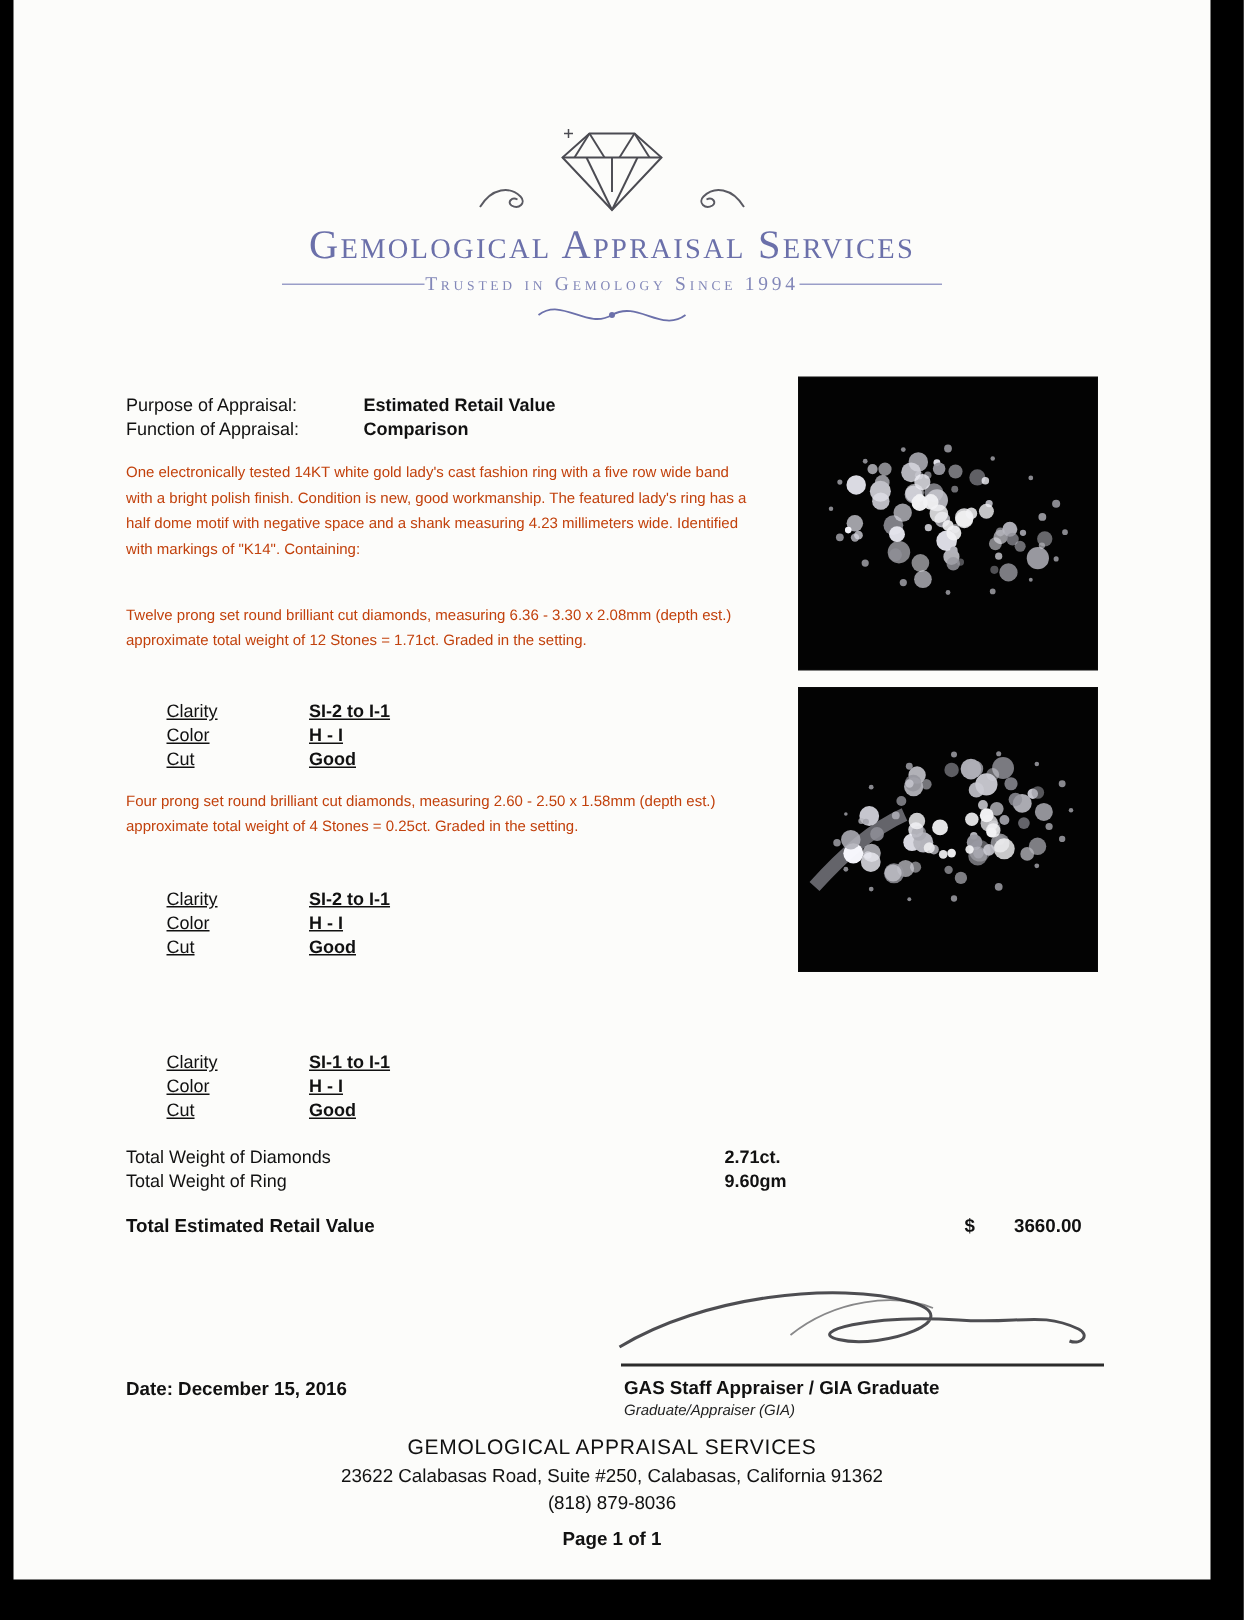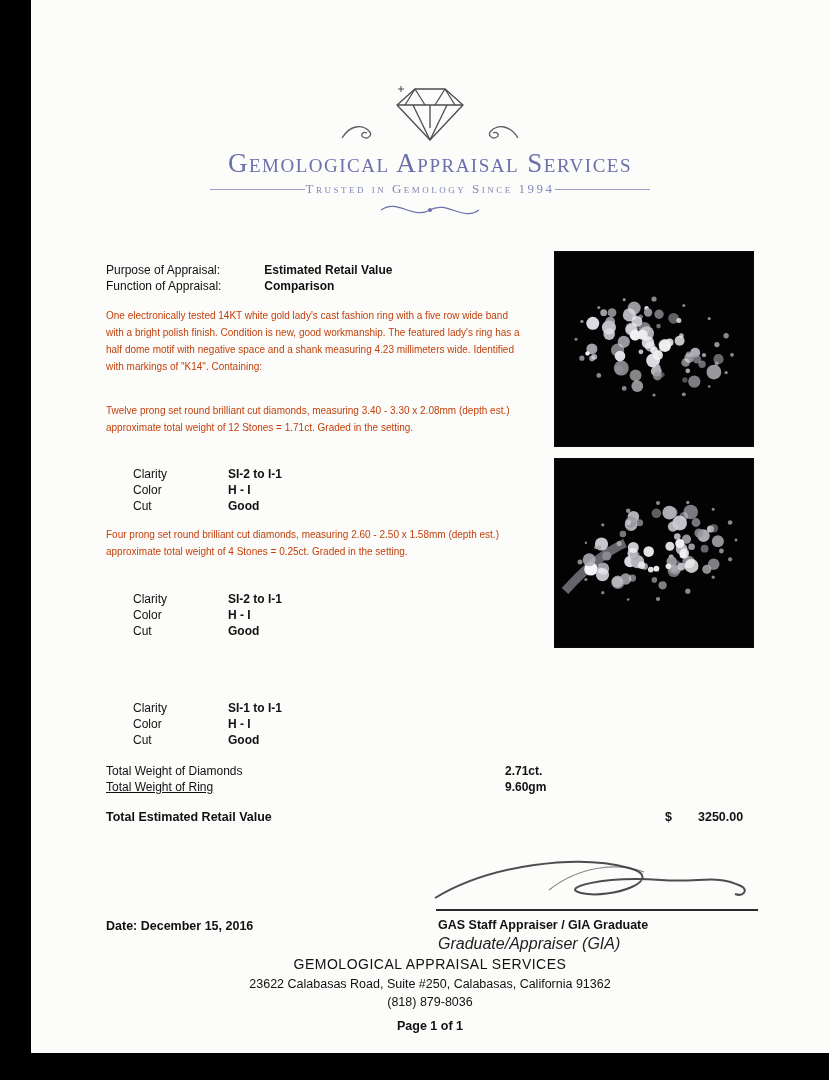--- a/index.html
+++ b/index.html
@@ -1,20 +1,20 @@
 <!DOCTYPE html>
 <html><head>
 <meta charset="utf-8">
 <style>
   * { margin:0; padding:0; box-sizing:border-box; }
   html,body { background:#1a1a1a; }
   body { font-family:"Liberation Sans", sans-serif; }
 
   .canvas { position:relative; width:829px; height:1080px; background:#000; overflow:hidden; }
-  .page   { position:absolute; top:0; left:31px; width:798px; height:1053px; background:#fcfcfa; color:#111; }
+  .page   { position:absolute; top:0; left:9px; width:798px; height:1053px; background:#fcfcfa; color:#111; }
 
   
   .logo-block { position:absolute; top:80px; left:0; width:100%; text-align:center; }
   .logo-top { display:flex; justify-content:center; align-items:flex-end; gap:14px; height:64px; }
   .logo-top svg { display:block; }
   .company-title { margin-top:4px; font-family:"Liberation Serif", serif; font-variant:small-caps;
                    font-size:27px; letter-spacing:1.5px; color:#6b70aa; }
   .tagline-row { display:flex; align-items:center; justify-content:center; gap:0; width:440px; margin:2px auto 0; }
   .tag-rule { flex:1; height:1px; background:#9a9ec8; }
   .tagline { font-family:"Liberation Serif", serif; font-variant:small-caps; font-size:13px;
@@ -27,45 +27,45 @@
   .f-value { font-weight:700; }
   .pos-purpose  { top:262px; }
   .pos-function { top:278px; }
 
   .body-text { position:absolute; left:75px; font-size:10px; line-height:17px; color:#c2410c; }
   .pos-intro { top:307px; width:420px; }
   .pos-p1 { top:402px; width:425px; }
   .pos-p2 { top:526px; width:432px; }
   .pos-p3 { top:652px; width:658px; }
 
-  .grade-table { position:absolute; left:75px; font-size:12px; line-height:16px; }
+  .grade-table { position:absolute; left:75px; font-size:12px; line-height:16px;text-decoration:underline; }
   .pos-t1 { top:466px; } .pos-t2 { top:591px; } .pos-t3 { top:700px; }
   .grade-row { display:flex; }
   .g-label { display:inline-block; width:95px; margin-left:27px; }
   .g-value { font-weight:700; }
 
   .total-row { position:absolute; left:75px; font-size:12px; line-height:16px; width:560px; }
-  .pos-tot1 { top:763px; } .pos-tot2 { top:779px;text-decoration:underline; }
+  .pos-tot1 { top:763px; } .pos-tot2 { top:779px; }
   .t-value { position:absolute; left:399px; font-weight:700; }
 
   .retail-row { position:absolute; left:75px; top:810px; width:660px; font-size:12.5px; font-weight:700; }
   .r-cur { position:absolute; left:559px; }
   .r-val { position:absolute; left:592px; }
 
   
   .photo { position:absolute; left:524px; width:198px; background:#020202; box-shadow:0 0 0 1px #0a0a0a; }
   .pos-photo1 { top:252px; height:194px; }
   .pos-photo2 { top:459px; height:188px; }
   .photo svg { display:block; width:100%; height:100%; }
 
   
   .sig-scrawl { position:absolute; left:398px; top:846px; }
   .sig-rule { position:absolute; left:405px; top:909px; width:322px; height:2px; background:#2b2b2b; }
   .sig-title { position:absolute; left:407px; top:918px; font-size:12.5px; font-weight:700; }
-  .sig-sub   { position:absolute; left:407px; top:935px; font-size:16px; font-style:italic; color:#222; }
+  .sig-sub   { position:absolute; left:407px; top:935px; font-size:10px; font-style:italic; color:#222; }
   .date-line { position:absolute; left:75px; top:919px; font-size:12.5px; font-weight:700; }
 
   
   .footer-line { position:absolute; left:0; width:100%; text-align:center; }
   .ft-company { top:956px; font-size:14px; letter-spacing:0.5px; }
   .ft-address { top:977px; font-size:12.5px; }
   .ft-phone   { top:995px; font-size:12.5px; }
   .ft-page    { top:1019px; font-size:12.5px; font-weight:700; }
 </style>
 </head>
@@ -113,21 +113,21 @@
       <span class="f-label">Function of Appraisal:</span>
       <span class="f-value">Comparison</span>
     </div>
     <div class="field-row pos-purpose">
       <span class="f-label">Purpose of Appraisal:</span>
       <span class="f-value">Estimated Retail Value</span>
     </div>
 
     <p class="body-text pos-intro">One electronically tested 14KT white gold lady's cast fashion ring with a five row wide band with a bright polish finish. Condition is new, good workmanship. The featured lady's ring has a half dome motif with negative space and a shank measuring 4.23 millimeters wide. Identified with markings of "K14".  Containing:</p>
 
-    <p class="body-text pos-p1">Twelve prong set round brilliant cut diamonds, measuring 3.40 - 3.30 x 2.08mm (depth est.) approximate total weight of 12 Stones = 1.71ct. Graded in the setting.</p>
+    <p class="body-text pos-p1">Twelve prong set round brilliant cut diamonds, measuring 6.36 - 3.30 x 2.08mm (depth est.) approximate total weight of 12 Stones = 1.71ct. Graded in the setting.</p>
     <div class="grade-table pos-t1">
       <div class="grade-row">
         <span class="g-label">Clarity</span>
         <span class="g-value">SI-2 to I-1</span>
       </div>
       <div class="grade-row">
         <span class="g-label">Color</span>
         <span class="g-value">H - I</span>
       </div>
       <div class="grade-row">
@@ -171,21 +171,21 @@
       <span>Total Weight of Diamonds</span>
       <span class="t-value">2.71ct.</span>
     </div>
     <div class="total-row pos-tot2">
       <span>Total Weight of Ring</span>
       <span class="t-value">9.60gm</span>
     </div>
     <div class="retail-row">
       <span>Total Estimated Retail Value</span>
       <span class="r-cur">$</span>
-      <span class="r-val">3250.00</span>
+      <span class="r-val">3660.00</span>
     </div>
 
     <div class="photo pos-photo1">
       <svg viewBox="0 0 198 194">
         <rect width="198" height="194" fill="#030303"></rect>
         <g class="ring-sparkles">
             <circle cx="53.9" cy="75.5" r="7.0" fill="rgb(220,220,228)" opacity="0.88"></circle>
             <circle cx="79.7" cy="64.9" r="2.8" fill="rgb(145,145,153)" opacity="0.61"></circle>
             <circle cx="82.3" cy="134.1" r="5.9" fill="rgb(217,217,225)" opacity="0.68"></circle>
             <circle cx="98.1" cy="108.5" r="6.9" fill="rgb(237,237,245)" opacity="0.92"></circle>

